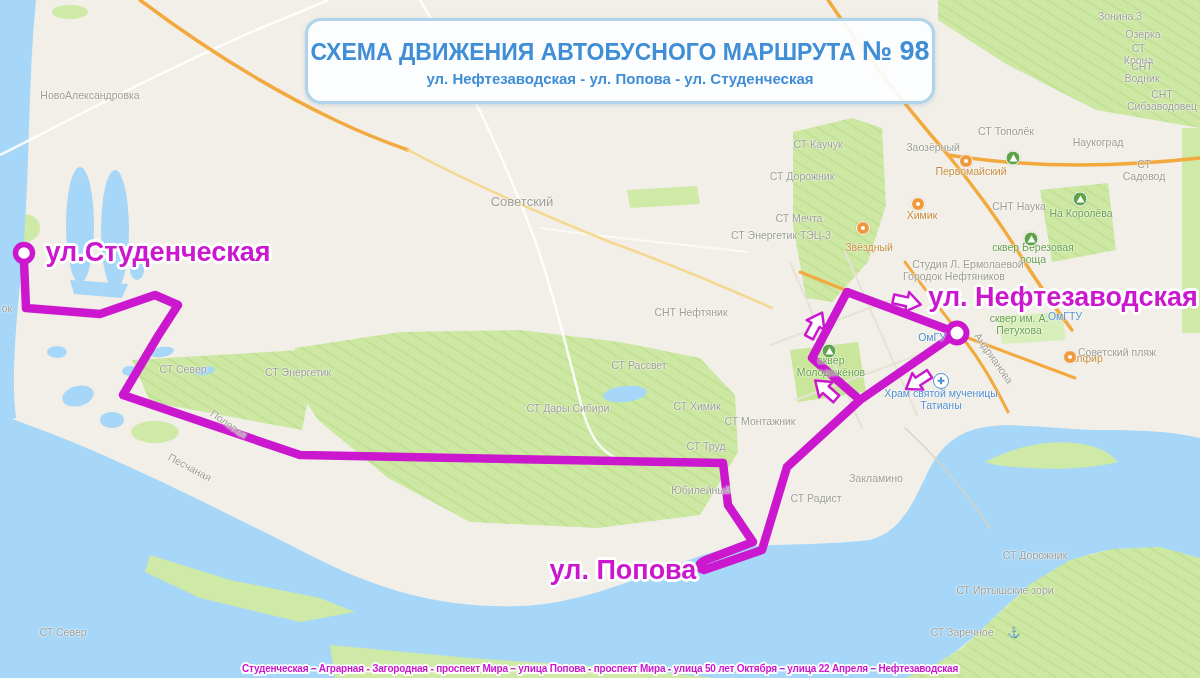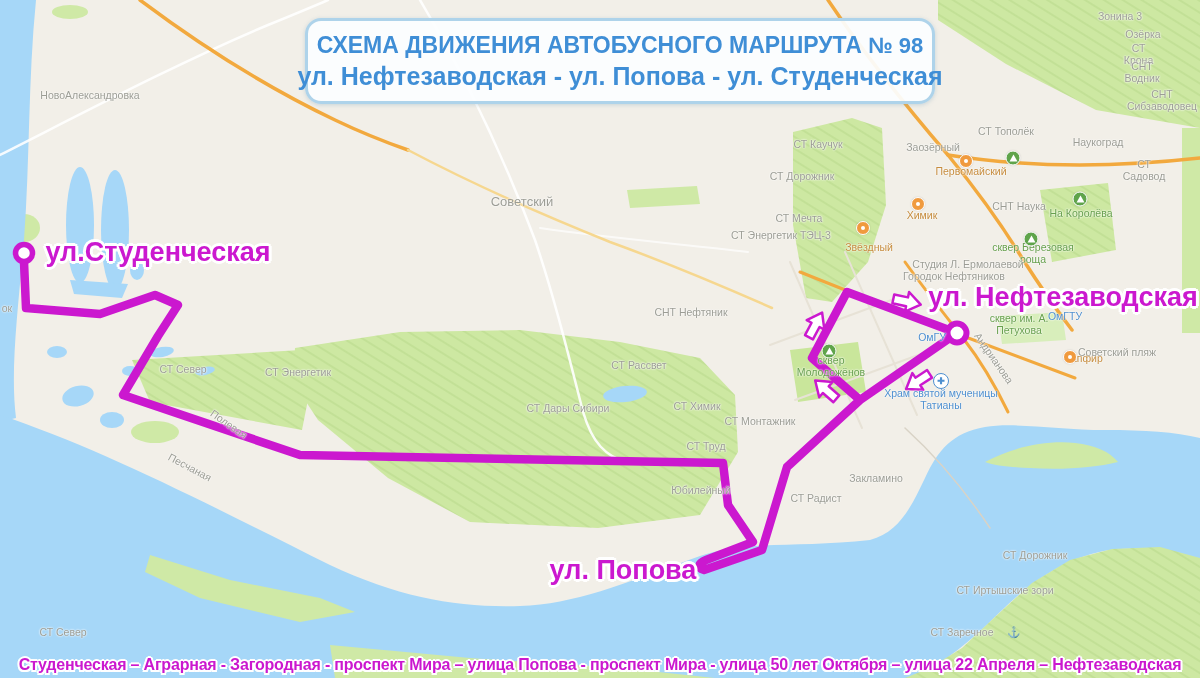--- a/index.html
+++ b/index.html
@@ -25,25 +25,25 @@
   
   .route-label{position:absolute;transform:translate(-50%,-50%);font-weight:bold;font-size:27px;
       color:var(--magenta);white-space:nowrap;letter-spacing:0;
       text-shadow:-2px -2px 0 #fff,2px -2px 0 #fff,-2px 2px 0 #fff,2px 2px 0 #fff,0 -3px 0 #fff,0 3px 0 #fff,-3px 0 0 #fff,3px 0 0 #fff;}
   
   #title-box{position:absolute;left:305px;top:18px;width:630px;height:86px;box-sizing:border-box;
       background:rgba(252,254,255,.93);border:3px solid #aed3ea;border-radius:16px;
       box-shadow:0 1px 4px rgba(120,160,190,.35);
       display:flex;flex-direction:column;align-items:center;justify-content:center;gap:3px;}
   #title-line1{font-size:23px;font-weight:bold;color:var(--blue);white-space:nowrap;}
-  #title-line1 .num{font-size:22px;}
-  #title-line2{font-size:25px;font-weight:bold;color:var(--blue);white-space:nowrap;}
+  #title-line1 .num{font-size:27px;}
+  #title-line2{font-size:15px;font-weight:bold;color:var(--blue);white-space:nowrap;}
   
   #bottom-line{position:absolute;left:0;bottom:4px;width:100%;text-align:center;
-      font-size:16px;font-weight:bold;color:var(--magenta);white-space:nowrap;letter-spacing:-0.2px;
+      font-size:10px;font-weight:bold;color:var(--magenta);white-space:nowrap;letter-spacing:-0.2px;
       text-shadow:-1.5px -1.5px 0 #fff,1.5px -1.5px 0 #fff,-1.5px 1.5px 0 #fff,1.5px 1.5px 0 #fff,0 -2px 0 #fff,0 2px 0 #fff,-2px 0 0 #fff,2px 0 0 #fff;}
   :root{--magenta:#cb18cf;--blue:#3f8ed6;}
 </style>
 </head>
 <body>
 
 <div id="stage">
 
   <svg id="map-svg" width="1200" height="678" viewBox="0 0 1200 678">
     <defs>

